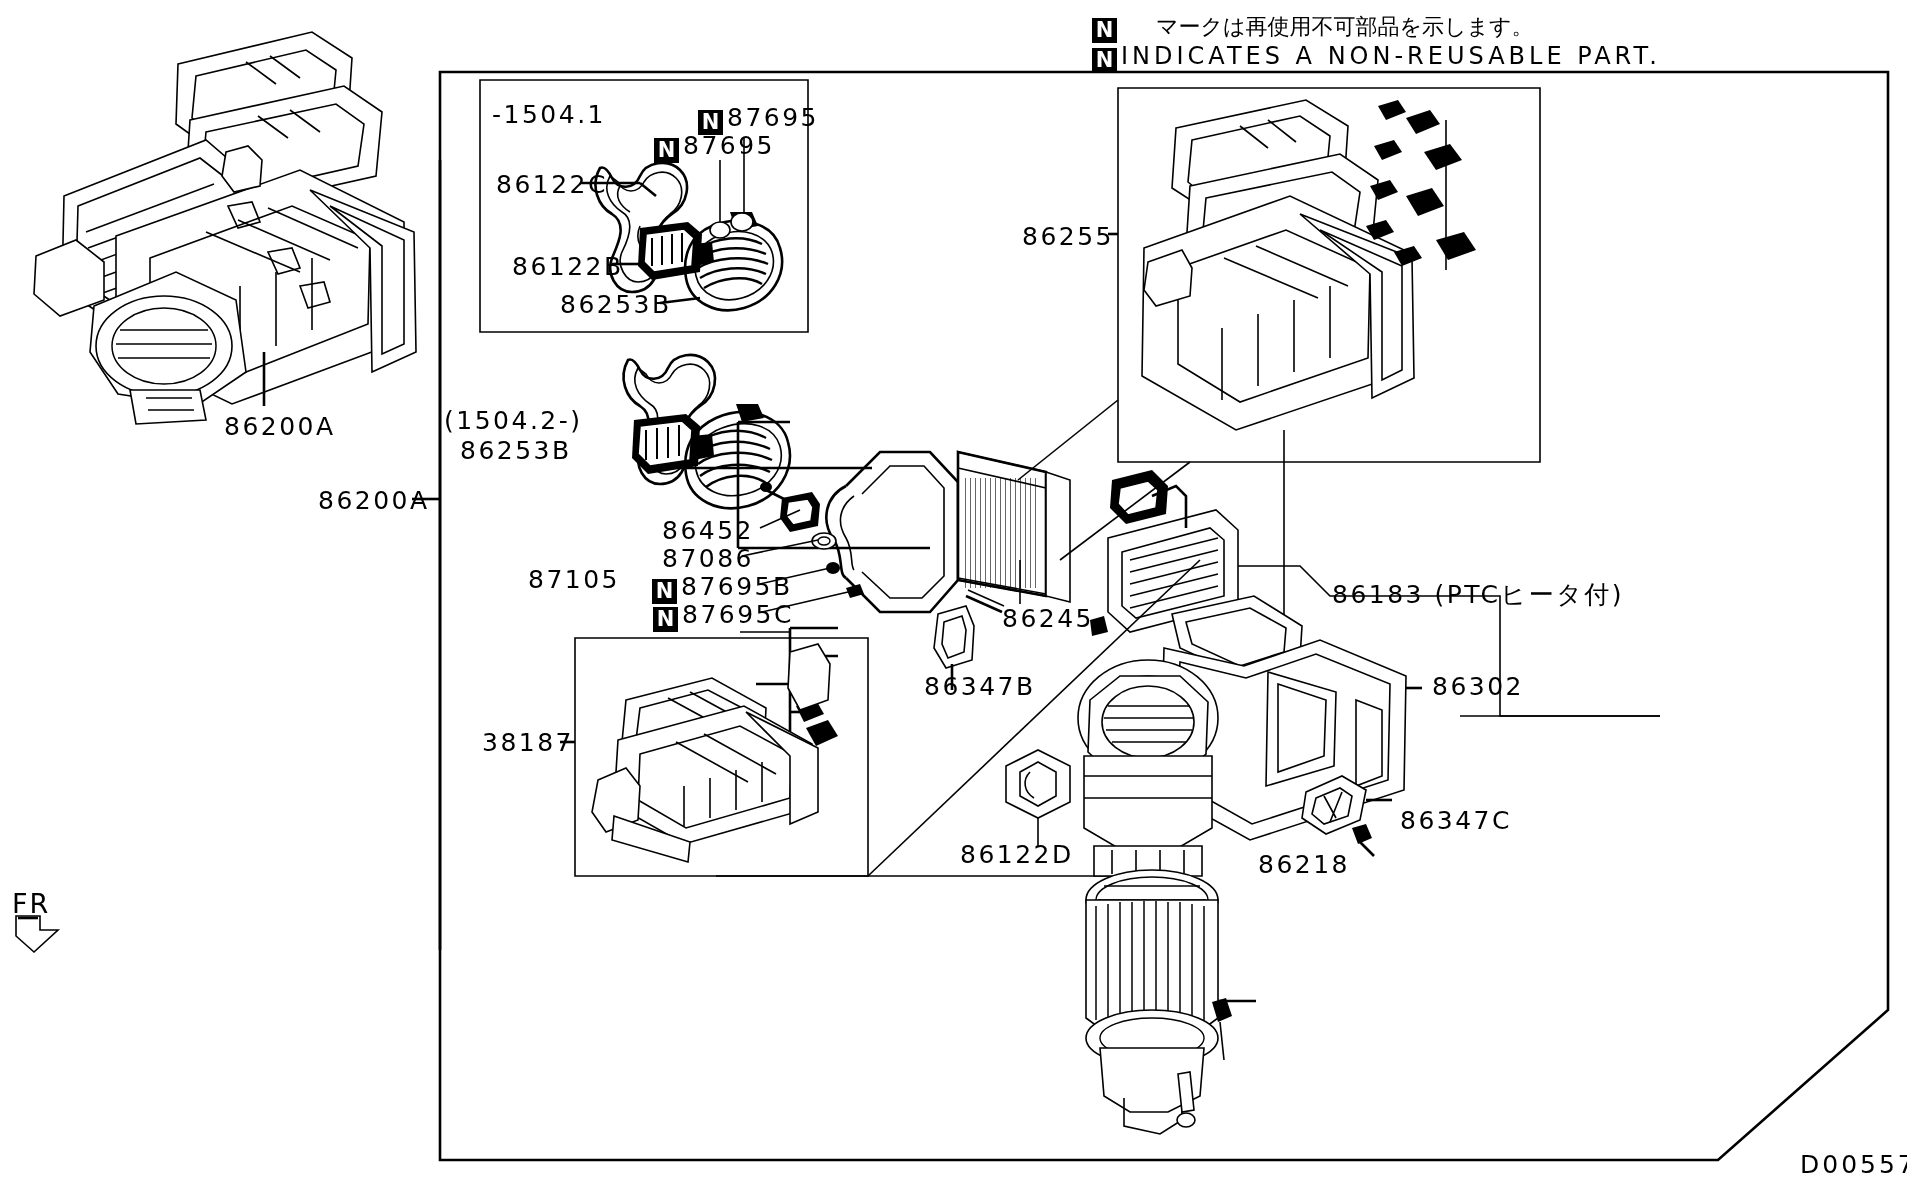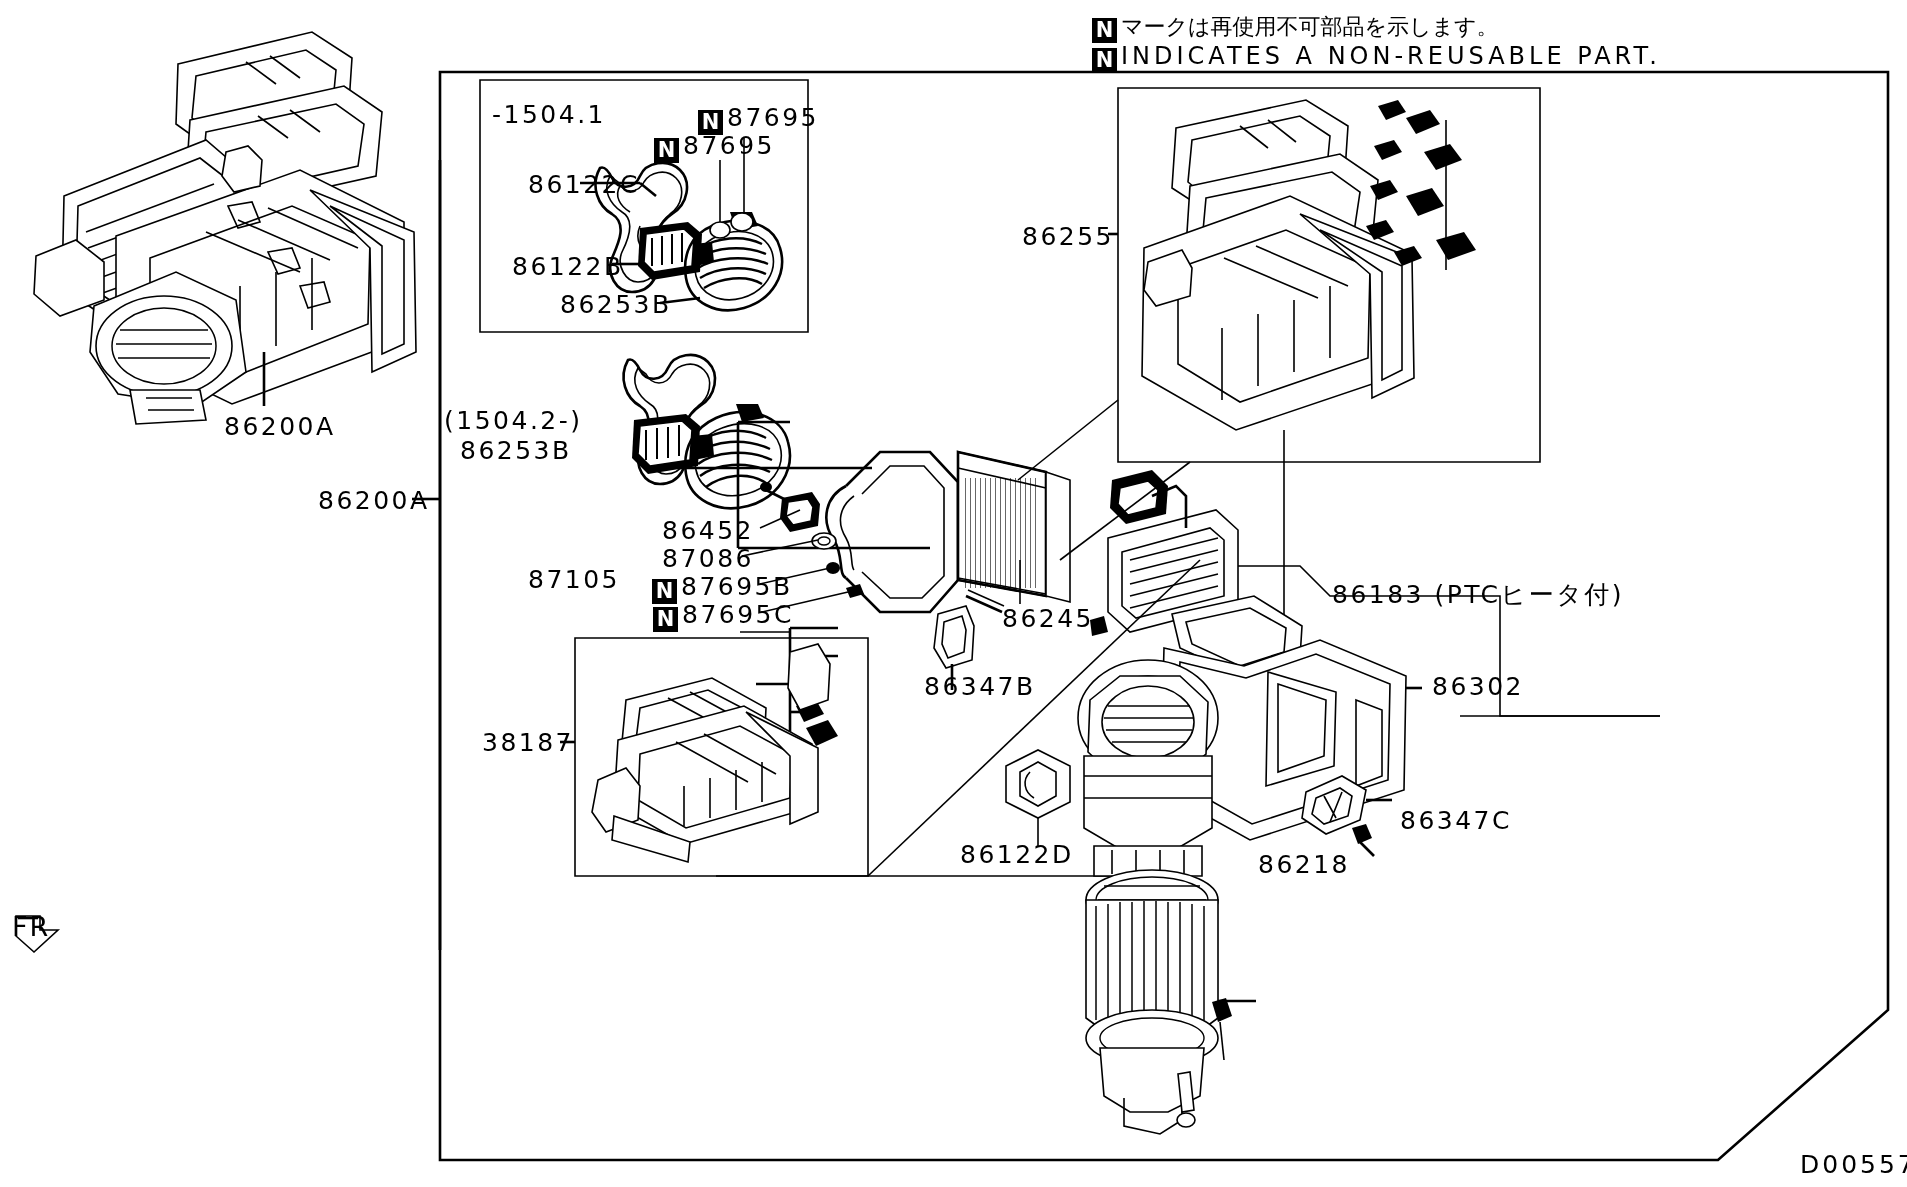--- a/index.html
+++ b/index.html
@@ -1,19 +1,19 @@
 <!DOCTYPE html>
 <html><head>
 <meta charset="utf-8">
 <style>
   html,body{margin:0;padding:0;background:#ffffff;}
   body{width:1907px;height:1187px;position:relative;overflow:hidden;
        font-family:"DejaVu Sans","Liberation Sans",sans-serif;color:#000;}
   .lbl{position:absolute;white-space:nowrap;font-size:25px;letter-spacing:2.5px;color:#000;}
-  .jp{font-family:Liberation Serif, serif;letter-spacing:0px;}
+  .jp{font-family:Liberation Serif, serif;letter-spacing:0px;margin-left:35px;}
   .nbox{display:inline-block;background:#000;color:#fff;font-weight:bold;
         width:25px;height:25px;line-height:25px;text-align:center;font-size:21px;
         letter-spacing:0;vertical-align:-3px;margin-right:4px;}
   .hdr{position:absolute;font-size:22px;white-space:nowrap;}
   .hdr2{position:absolute;font-size:24px;white-space:nowrap;letter-spacing:4px;}
   svg{position:absolute;left:0;top:0;}
   .ln{stroke:#000;fill:none;}
   .th1{stroke-width:1.6;}
   .th2{stroke-width:2.6;}
   .fillw{fill:#fff;stroke:#000;stroke-width:1.6;}
@@ -393,21 +393,21 @@
   <span class="nbox">N</span><span class="jp">マークは再使用不可部品を示します。</span>
 </div>
 <div class="hdr2" style="left:1092px;top:42px;">
   <span class="nbox">N</span><span>INDICATES A NON-REUSABLE PART.</span>
 </div>
 
 <div class="lbl" style="left:224px;top:412px;">86200A</div>
 <div class="lbl" style="left:318px;top:486px;">86200A</div>
 
 <div class="lbl" style="left:492px;top:100px;">-1504.1</div>
-<div class="lbl" style="left:496px;top:170px;margin-left:32px;">86122C</div>
+<div class="lbl" style="left:496px;top:170px;">86122C</div>
 <div class="lbl" style="left:512px;top:252px;">86122B</div>
 <div class="lbl" style="left:560px;top:290px;">86253B</div>
 
 <div class="lbl" style="left:698px;top:103px;">
   <span class="nbox">N</span><span>87695</span>
 </div>
 <div class="lbl" style="left:654px;top:131px;">
   <span class="nbox">N</span><span>87695</span>
 </div>
 
@@ -428,14 +428,14 @@
 
 <div class="lbl" style="left:1002px;top:604px;">86245</div>
 <div class="lbl" style="left:924px;top:672px;">86347B</div>
 <div class="lbl" style="left:482px;top:728px;">38187</div>
 <div class="lbl" style="left:1332px;top:578px;">86183 (PTCヒータ付)</div>
 <div class="lbl" style="left:1432px;top:672px;">86302</div>
 <div class="lbl" style="left:1400px;top:806px;">86347C</div>
 <div class="lbl" style="left:960px;top:840px;">86122D</div>
 <div class="lbl" style="left:1258px;top:850px;">86218</div>
 
-<div class="frlbl" style="left:12px;top:888px;margin-top:23px;">FR</div>
+<div class="frlbl" style="left:12px;top:888px;">FR</div>
 <div class="dno" style="left:1800px;top:1150px;">D00557</div>
 
 </body></html>

